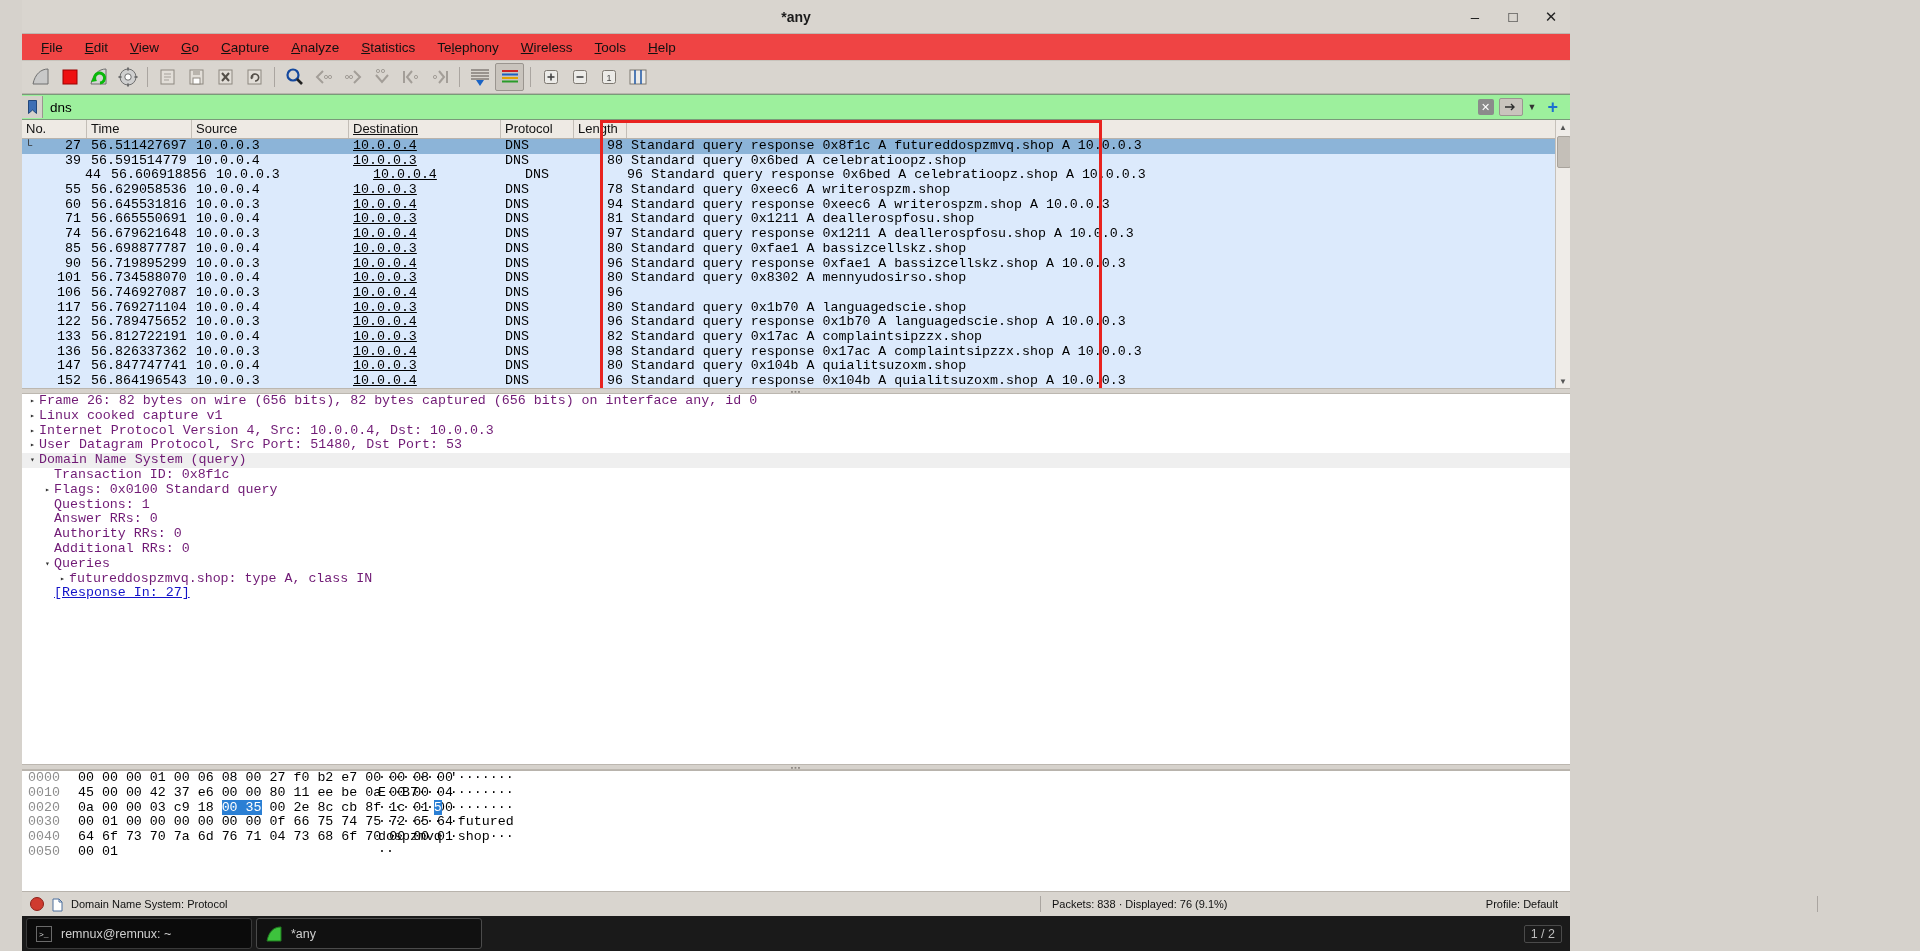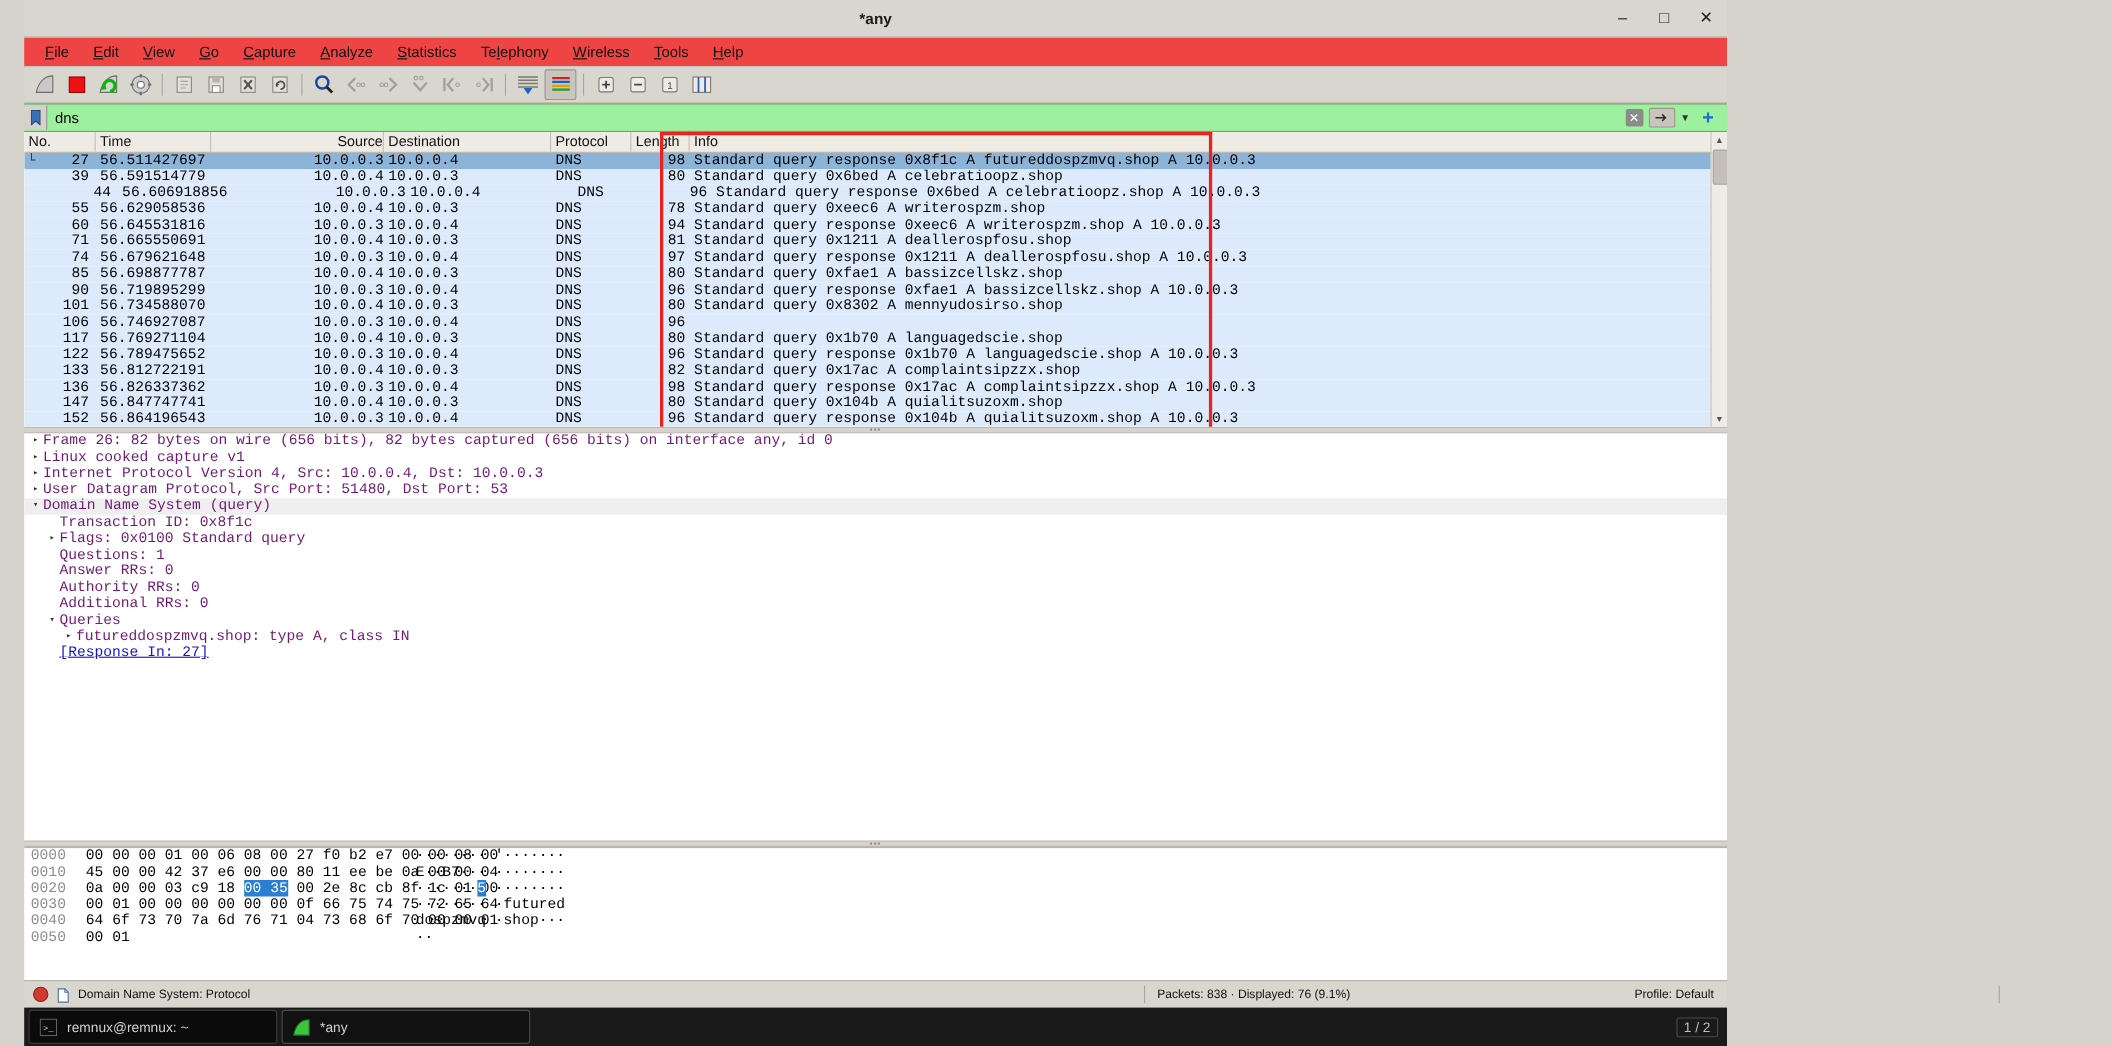--- a/index.html
+++ b/index.html
@@ -64,22 +64,22 @@
     border-right:1px solid #c3beb7;padding-left:4px;line-height:18px;color:#111;
     overflow:hidden;white-space:nowrap;box-sizing:border-box;cursor:pointer;
   }
   .pl-body{flex:1;position:relative;overflow:hidden;
            font-family:"Liberation Mono","DejaVu Sans Mono",monospace;font-size:13.3px;}
   .prow{display:flex;height:14.7px;line-height:14.7px;background:#dceafc;white-space:nowrap;}
   .prow.sel{background:#8cb4d8;}
   .pcell{box-sizing:border-box;overflow:hidden;white-space:nowrap;padding-left:4px;}
   .c-no{width:65px;text-align:right;padding-right:6px;padding-left:0;}
   .c-time{width:105px;}
-  .c-src{width:157px;text-align:right;}
-  .c-dst{width:152px;}
+  .c-src{width:157px;}
+  .c-dst{width:152px;text-decoration:underline;}
   .c-proto{width:73px;}
   .c-len{width:53px;text-align:right;padding-right:4px;padding-left:0;}
   .c-info{flex:1;padding-left:4px;}
   .sel-arrow{position:absolute;left:3px;top:0;width:18px;height:14.7px;color:#333;font-size:12px;}
 
   
   .redbox{position:absolute;border:3px solid #e8231f;pointer-events:none;}
 
   
   .vscroll{position:absolute;right:0;top:0;width:14px;bottom:0;background:#efece8;border-left:1px solid #c6c1ba;}
@@ -339,21 +339,20 @@
   </div>
 
   <div class="packetlist">
     <div class="pl-headrow">
       <div class="hcell c-no" style="text-align:left;padding-left:4px;">No.</div>
       <div class="hcell c-time">Time</div>
       <div class="hcell c-src">Source</div>
       <div class="hcell c-dst">Destination</div>
       <div class="hcell c-proto">Protocol</div>
       <div class="hcell c-len" style="text-align:left;padding-left:4px;">Length</div>
-      <div class="hcell c-info">Info</div>
     </div>
     <div class="pl-body" id="packet-rows">
         <div class="prow sel" style="position: relative;">
           <span class="sel-arrow">└</span>
           <div class="pcell c-no">27</div>
           <div class="pcell c-time">56.511427697</div>
           <div class="pcell c-src">10.0.0.3</div>
           <div class="pcell c-dst">10.0.0.4</div>
           <div class="pcell c-proto">DNS</div>
           <div class="pcell c-len">98</div>

